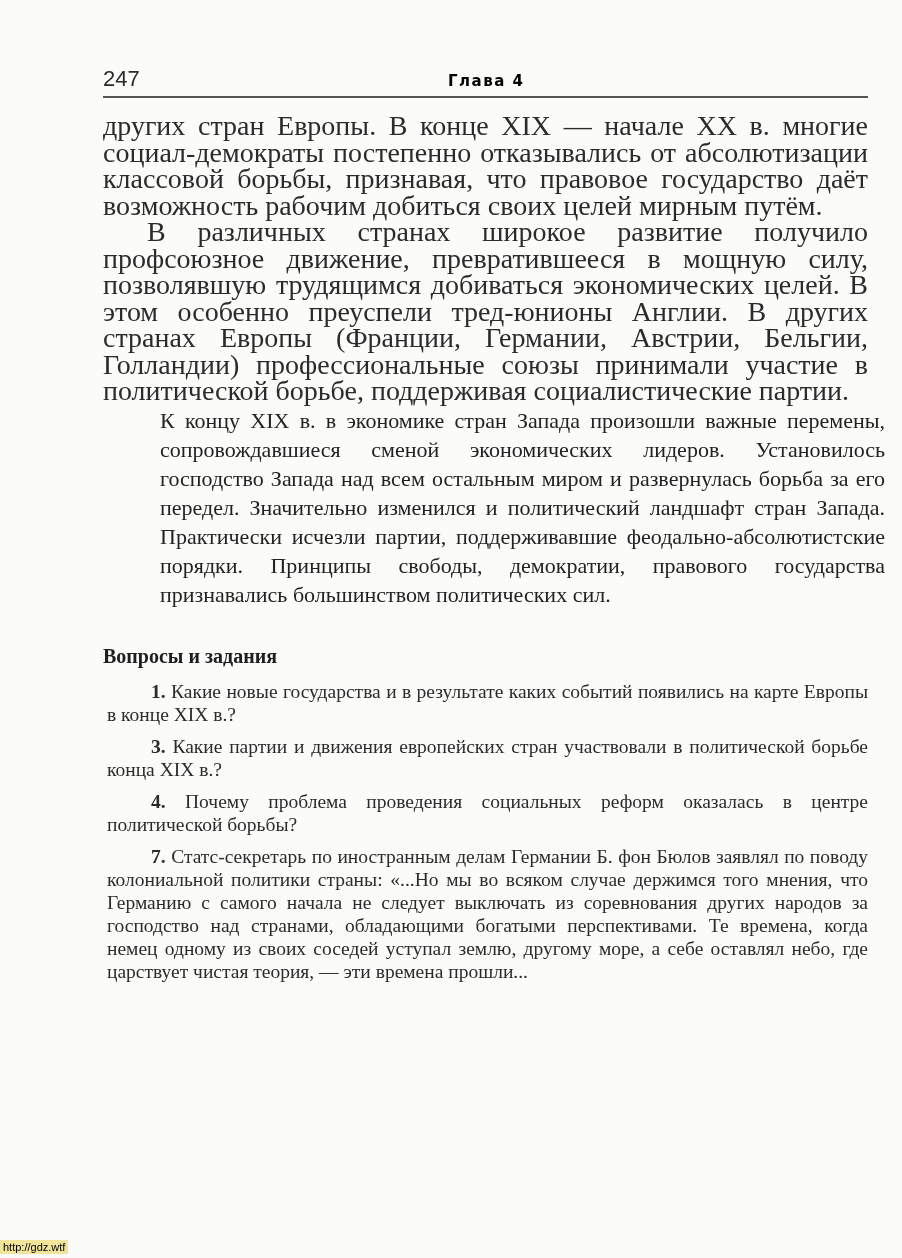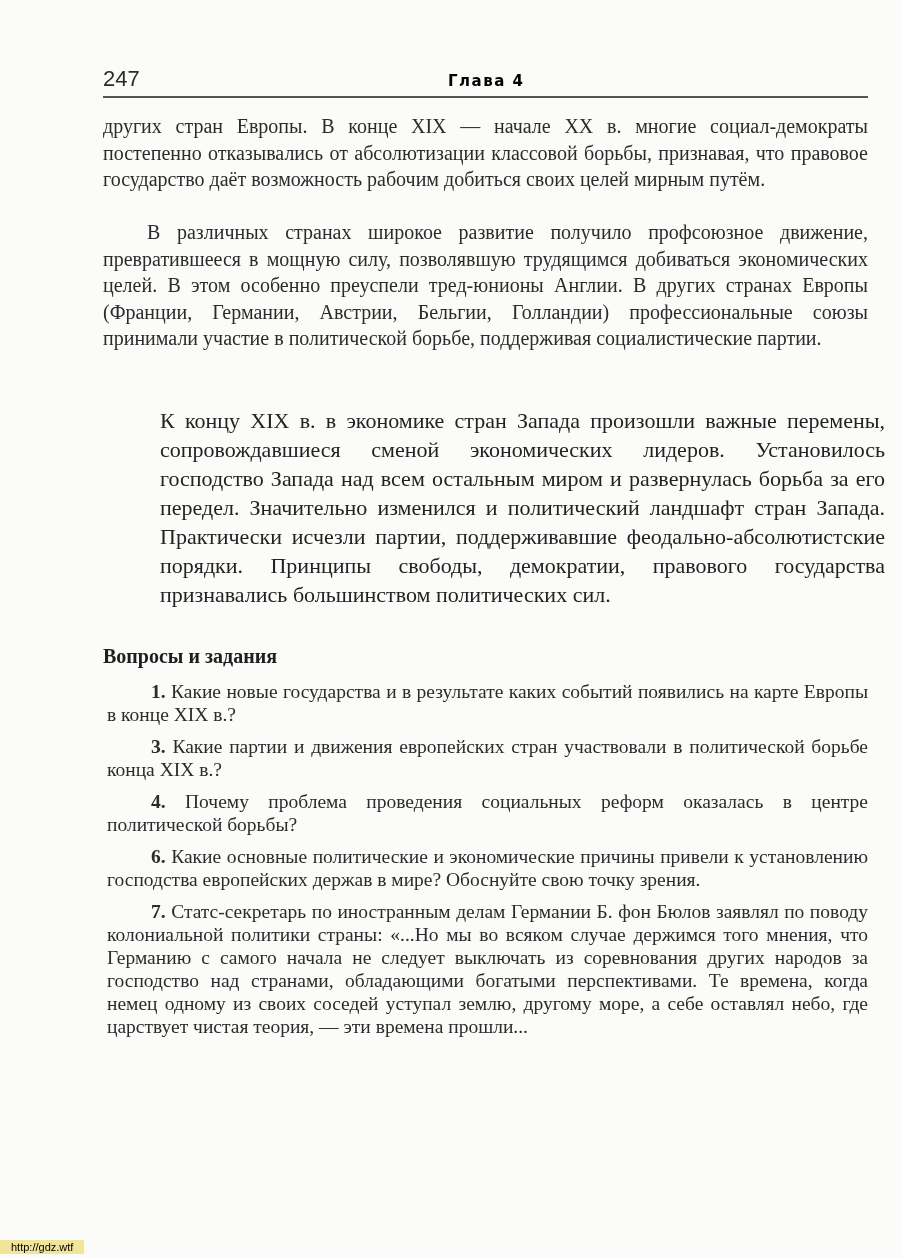--- a/index.html
+++ b/index.html
@@ -17,21 +17,21 @@
       position: absolute; left: 0; top: 0;
       font-family: "Liberation Sans", sans-serif; font-size: 22px; color: #2a2a2a;
     }
     .running-head {
       position: absolute; left: 345px; top: 6px;
       font-family: "DejaVu Sans", sans-serif; font-weight: bold; font-size: 15px;
       letter-spacing: 1.5px; color: #000000;
     }
     .body-text {
       position: absolute; left: 103px; width: 765px;
-      font-size: 20px; line-height: 26.5px; text-align: justify;
+      font-size: 28px; line-height: 26.5px; text-align: justify;
       color: #2b2b2b;
     }
     .body-text p { margin: 0; }
     .indent { text-indent: 44px; }
     #p1 { top: 113px; }
     #p2 { top: 219px; }
     .summary {
       position: absolute; left: 160px; top: 406px; width: 725px;
       font-size: 22px; line-height: 29px; text-align: justify; color: #222;
     }
@@ -39,21 +39,21 @@
       position: absolute; left: 103px; top: 645px;
       font-weight: bold; font-size: 20px; color: #1e1e1e;
     }
     .questions {
       position: absolute; left: 103px; top: 680px; width: 765px;
       font-size: 19.5px; line-height: 23px; text-align: justify; color: #2b2b2b;
     }
     .question { margin: 0 0 9px 4px; text-indent: 44px; }
     .q-num { font-weight: bold; }
     .watermark {
-      position: absolute; left: 0; top: 1240px; padding: 1px 11px;
+      position: absolute; left: 0; top: 1240px; padding: 1px 3px;
       background: #f0e59a; font-family: "Liberation Sans", sans-serif;
       font-size: 11px; color: #000;
     }
   </style>
 </head>
 <body>
 
 <div class="header">
   <span class="page-number">247</span>
   <span class="running-head">Глава 4</span>
@@ -70,17 +70,16 @@
 <div class="summary">
   <p style="margin:0">К концу XIX в. в экономике стран Запада произошли важные перемены, сопровождавшиеся сменой экономических лидеров. Установилось господство Запада над всем остальным миром и развернулась борьба за его передел. Значительно изменился и политический ландшафт стран Запада. Практически исчезли партии, поддерживавшие феодально-абсолютистские порядки. Принципы свободы, демократии, правового государства признавались большинством политических сил.</p>
 </div>
 
 <div class="section-title">Вопросы и задания</div>
 
 <div class="questions">
   <p class="question"><span class="q-num">1.</span> <span>Какие новые государства и в результате каких событий появились на карте Европы в конце XIX в.?</span></p>
   <p class="question"><span class="q-num">3.</span> <span>Какие партии и движения европейских стран участвовали в политической борьбе конца XIX в.?</span></p>
   <p class="question"><span class="q-num">4.</span> <span>Почему проблема проведения социальных реформ оказалась в центре политической борьбы?</span></p>
-  <p class="question"><span class="q-num">6.</span> <span>Какие основные политические и экономические причины привели к установлению господства европейских держав в мире? Обоснуйте свою точку зрения.</span></p>
   <p class="question"><span class="q-num">7.</span> <span>Статс-секретарь по иностранным делам Германии Б. фон Бюлов заявлял по поводу колониальной политики страны: «...Но мы во всяком случае держимся того мнения, что Германию с самого начала не следует выключать из соревнования других народов за господство над странами, обладающими богатыми перспективами. Те времена, когда немец одному из своих соседей уступал землю, другому море, а себе оставлял небо, где царствует чистая теория, — эти времена прошли...</span></p>
 </div>
 
 <div class="watermark">http://gdz.wtf</div>
 
 </body></html>

